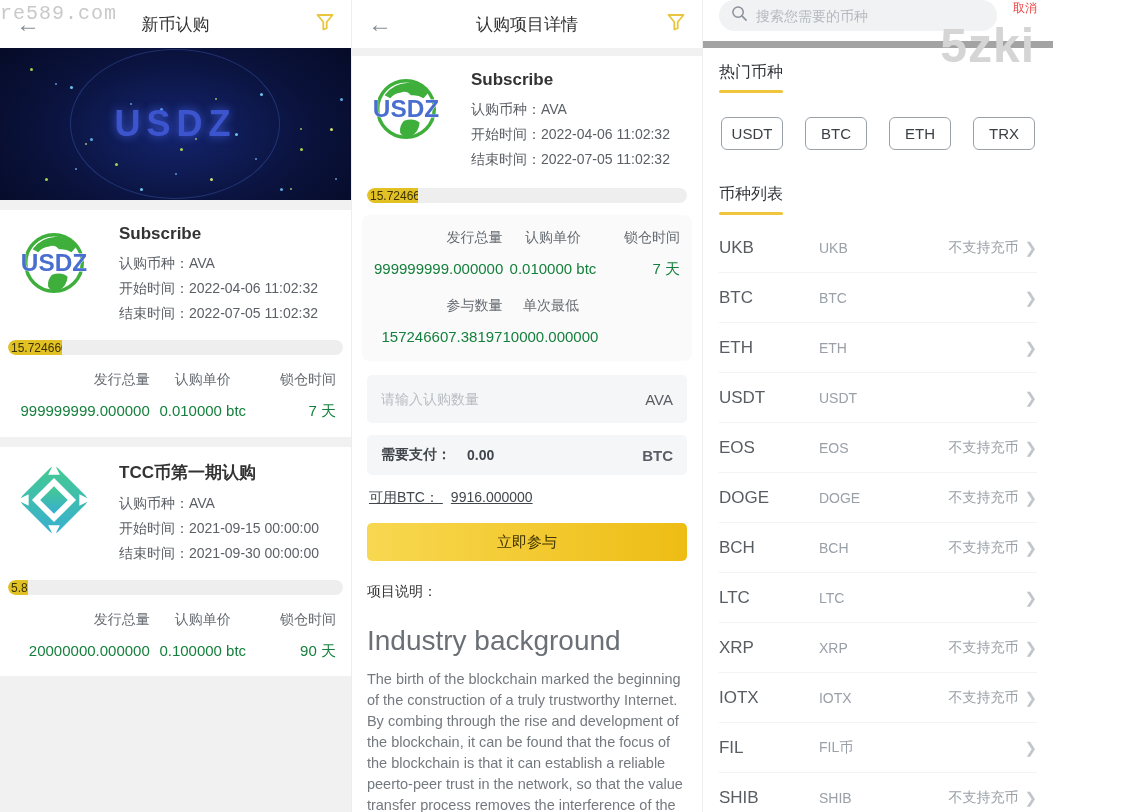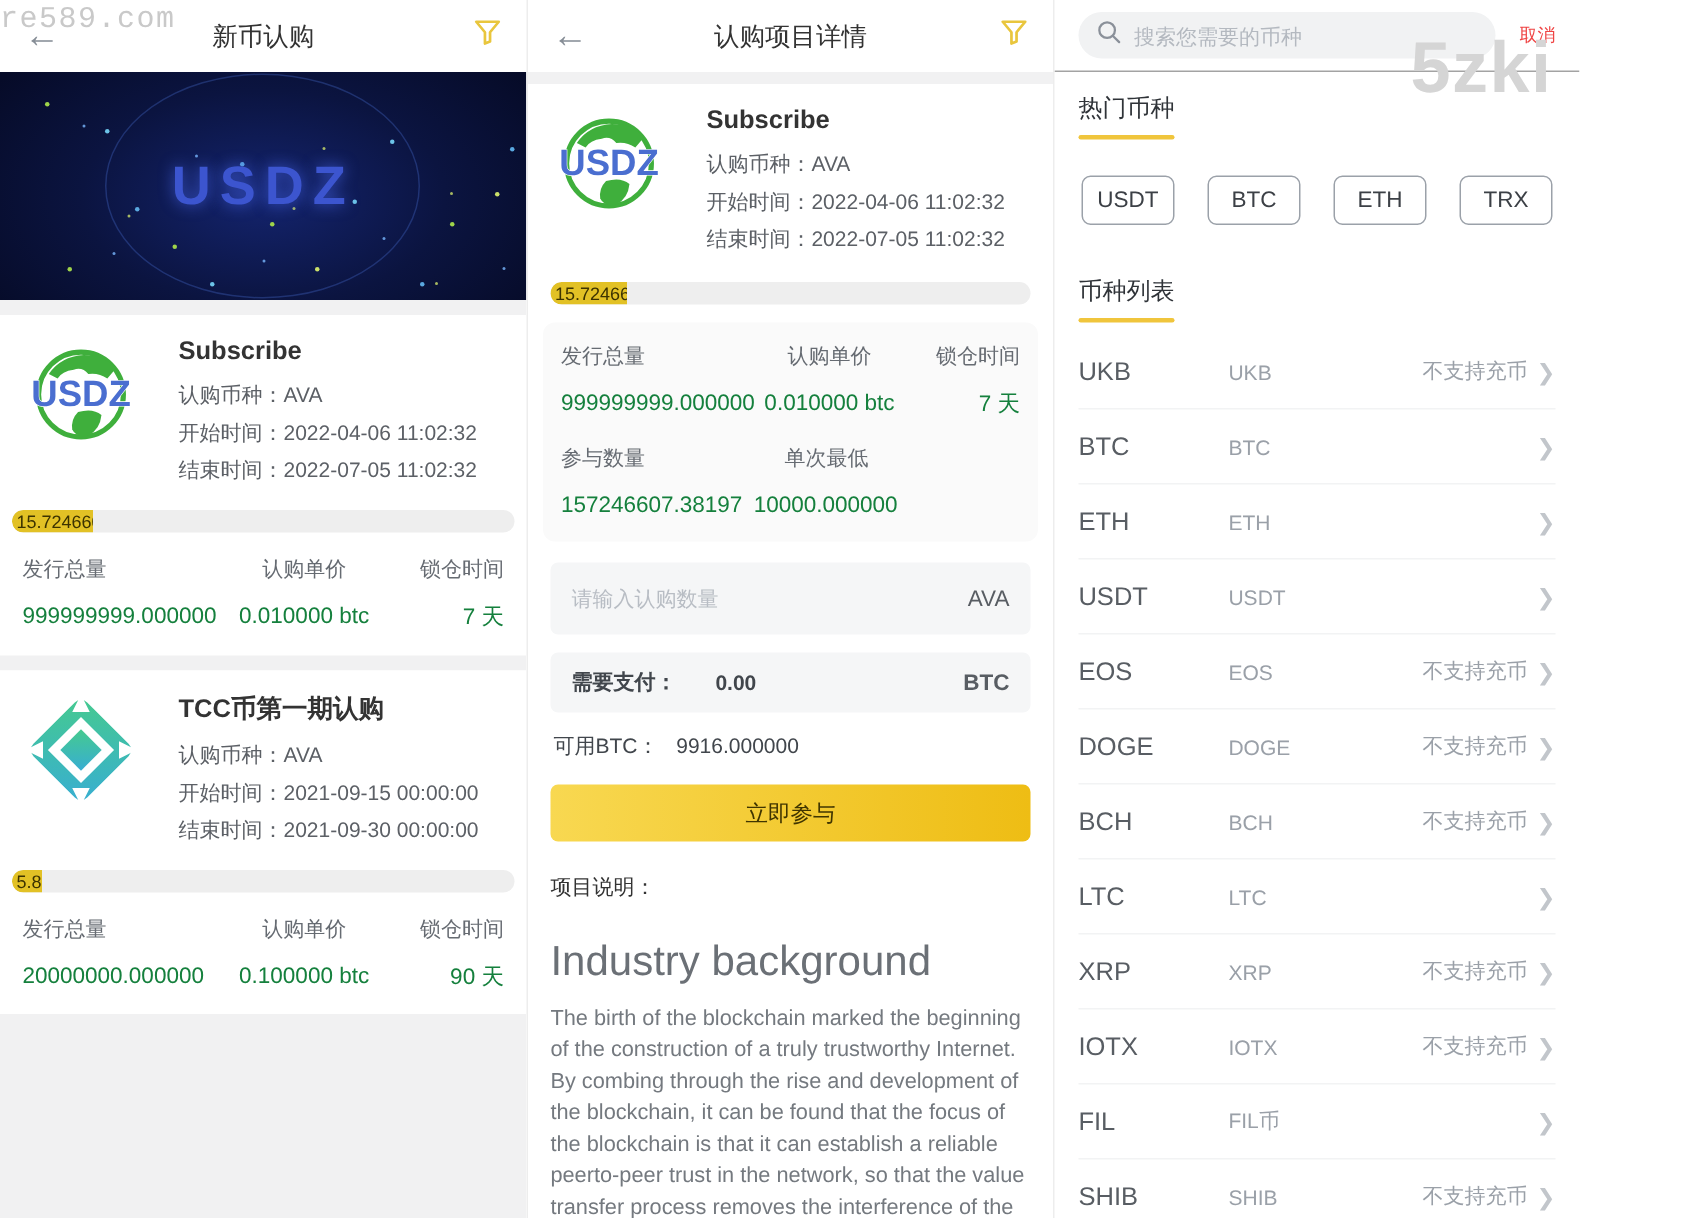--- a/index.html
+++ b/index.html
@@ -48,21 +48,21 @@
   .card-title { font-size:17px; font-weight:bold; color:#333; margin-bottom:7px; }
   .card-row { font-size:14px; color:#5c6066; line-height:25px; white-space:nowrap; }
 
   .progress { margin:14px -7px 0; height:15px; background:#eeeeee; border-radius:8px;
     overflow:hidden; position:relative; }
   .progress .fill { height:100%; background:#e2c125; border-radius:8px 0 0 8px; overflow:hidden;
     display:flex; align-items:center; white-space:nowrap; }
   .progress .fill span { font-size:12px; color:#3c3300; padding-left:3px; }
 
   .stats { margin-top:16px; display:flex; }
-  .stats .c1 { width:42%; text-align:left; }
+  .stats .c1 { width:42%; text-align:right; }
   .stats .c2 { width:33%; text-align:center; }
   .stats .c3 { width:25%; text-align:right; }
   .stat-h { font-size:14px; color:#666b72; }
   .stat-v { font-size:15px; color:#15803d; margin-top:13px; white-space:nowrap; }
 
   
   .mid-gap { height:8px; background:#f1f1f2; }
   .detail-card { background:#fff; padding:14px 10px 0; }
   .detail-inner { padding:0 5px; }
   .stats-panel { background:#fafafa; border-radius:8px; padding:14px 12px 16px; margin-top:12px; }
@@ -71,38 +71,38 @@
 
   .amount-input { margin:14px 5px 0; background:#f5f6f7; border-radius:5px; height:48px;
     display:flex; align-items:center; padding:0 14px; }
   .amount-input input { flex:1; border:none; outline:none; background:transparent;
     font-size:14px; color:#333; font-family:inherit; }
   .amount-input input::placeholder { color:#b8bdc4; }
   .amount-suffix { font-size:15px; color:#585d63; }
 
   .pay-row { margin:12px 5px 0; background:#f5f6f7; border-radius:5px; height:40px;
     display:flex; align-items:center; padding:0 14px; font-size:14px; color:#41464c;font-weight:bold; }
-  .pay-row .pay-val { margin-left:26px; flex:1; }
-
-  .avail-row { margin:14px 5px 0; font-size:14px; color:#41464c; padding:0 2px; }
+  .pay-row .pay-val { margin-left:16px; flex:1; }
+
+  .avail-row { margin:14px 5px 0; font-size:14px; color:#41464c; padding:0 2px;text-decoration:underline; }
   .avail-row .avail-val { margin-left:8px; }
 
   .join-btn { margin:16px 5px 0; height:38px; border:none; border-radius:5px; width:calc(100% - 10px);
     background:linear-gradient(90deg,#f8d851 0%, #eebd14 100%);
     font-size:15px; color:#403500; cursor:pointer; font-family:inherit;
     display:flex; align-items:center; justify-content:center; }
 
   .desc { margin:22px 5px 0; }
   .desc-label { font-size:14px; color:#333; }
   .desc-title { font-size:28px; color:#6b7076; margin-top:24px; }
   .desc-body { font-size:14.5px; color:#74797f; line-height:21px; margin-top:12px; }
 
   
-  .search-bar { height:48px; display:flex; align-items:center; padding:0 16px;
-    border-bottom:1px solid #a3a3a3; }
+  .search-bar { height:48px; display:flex; align-items:flex-start; padding:0 16px;
+    border-bottom:7px solid #a3a3a3; }
   .search-pill { flex:1; height:31px; background:#f1f2f3; border-radius:16px;
     display:flex; align-items:center; padding:0 12px; }
   .search-pill input { flex:1; border:none; outline:none; background:transparent;
     font-size:14px; color:#333; margin-left:8px; font-family:inherit; }
   .search-pill input::placeholder { color:#b4b9c0; }
   .cancel-btn { margin-left:16px; font-size:12px; color:#ef4444; cursor:pointer; }
 
   .rp-body { padding:14px 16px 0; }
   .section-title { display:inline-block; font-size:16px; color:#2f3338; }
   .section-title .bar { height:3px; background:#f0c53c; border-radius:2px; margin-top:7px;

